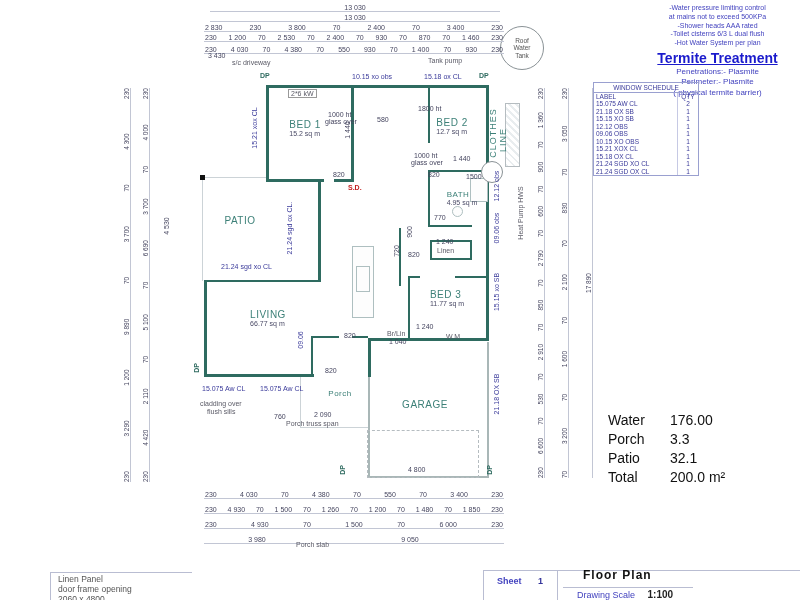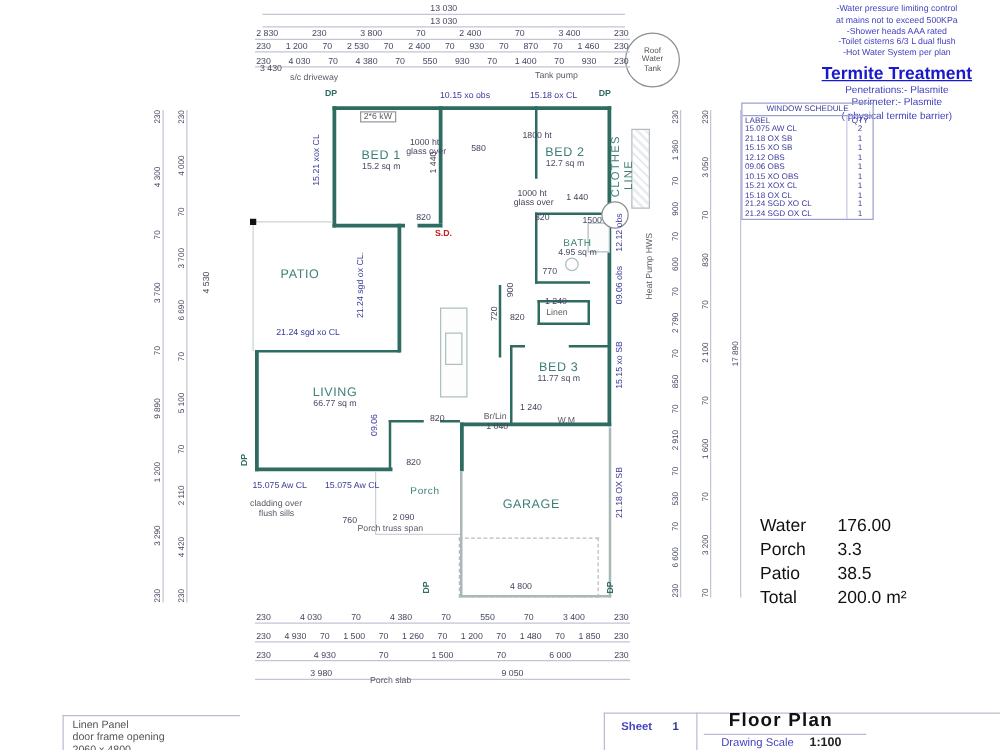--- a/index.html
+++ b/index.html
@@ -18,21 +18,21 @@
   
   .ann{position:absolute;white-space:nowrap;line-height:1;}
   .ann.r{transform:translate(-50%,-50%) rotate(-90deg);}
   .dim{font-size:7px;color:#45455f;}
   .win{font-size:7px;color:#3a3a9a;}
   .note{font-size:7px;color:#5a5a66;}
   .dp{font-size:7px;font-weight:bold;color:#2f6b60;}
   .red{font-size:7px;font-weight:bold;color:#c22020;}
   .teal{font-size:9px;color:#3d8078;letter-spacing:1px;}
   .boxed{border:1px solid #999;padding:0 2px;background:#fff;}
-  .room{position:absolute;transform:translate(-50%,-50%);text-align:center;color:#3d8078;}
+  .room{position:absolute;transform:translate(-50%,-50%);color:#3d8078;}
   .room .rn{font-size:10px;letter-spacing:.5px;}
   .room .ra{font-size:7px;color:#4a4a66;}
   .room.small .rn{font-size:8px;}
   
   .dimrow{position:absolute;display:flex;justify-content:space-between;align-items:flex-end;
           border-bottom:1px solid #c2c6d4;height:9px;}
   .dimrow span{font-size:7px;color:#45455f;line-height:1;padding:0 1px;white-space:nowrap;}
   .dimcol{position:absolute;display:flex;justify-content:space-between;align-items:flex-end;
           border-bottom:1px solid #c2c6d4;height:10px;transform-origin:0 0;transform:rotate(-90deg);}
   .dimcol span{font-size:6.5px;color:#45455f;line-height:1;white-space:nowrap;}
@@ -49,21 +49,21 @@
   #schedule td{padding:0 2px;border-right:1px solid #c6c9e4;line-height:1.15;}
   #schedule td:last-child{border-right:none;text-align:center;width:16px;}
   
   #areas{position:absolute;left:608px;top:412px;font-size:14px;color:#111;}
   #areas .arow{display:flex;margin-bottom:3px;}
   #areas .an{width:62px;}
   
   .tline{position:absolute;background:#b9bdd2;}
   #sheet{position:absolute;left:497px;top:576px;font-size:9px;color:#4343bf;font-weight:bold;}
   #sheet b{color:#33339a;margin-left:14px;}
-  #fp-title{position:absolute;left:583px;top:568px;font-size:15px;font-weight:bold;color:#111;
+  #fp-title{position:absolute;left:583px;top:568px;font-size:12px;font-weight:bold;color:#111;
             letter-spacing:1px;}
   #fp-scale{position:absolute;left:577px;top:589px;font-size:9px;color:#4343bf;}
   #fp-scale b{color:#222;margin-left:10px;font-size:10px;}
   
   #gnote{position:absolute;left:58px;top:574px;font-size:8.5px;color:#555;line-height:1.2;}
   
   #tank{position:absolute;left:500px;top:26px;width:42px;height:42px;border:1px solid #8a9296;
         border-radius:50%;display:flex;flex-direction:column;justify-content:center;text-align:center;
         font-size:6.5px;color:#555;line-height:1.15;}
 </style>
@@ -195,21 +195,21 @@
       <div class="arow">
         <span class="an">Water</span>
         <span class="av">176.00</span>
       </div>
       <div class="arow">
         <span class="an">Porch</span>
         <span class="av">3.3</span>
       </div>
       <div class="arow">
         <span class="an">Patio</span>
-        <span class="av">38.5</span>
+        <span class="av">32.1</span>
       </div>
       <div class="arow">
         <span class="an">Total</span>
         <span class="av">200.0 m²</span>
       </div>
     </div>
 
   <div class="tline" style="left:483px;top:570px;width:317px;height:1px"></div>
   <div class="tline" style="left:483px;top:570px;width:1px;height:30px"></div>
   <div class="tline" style="left:557px;top:570px;width:1px;height:30px"></div>

